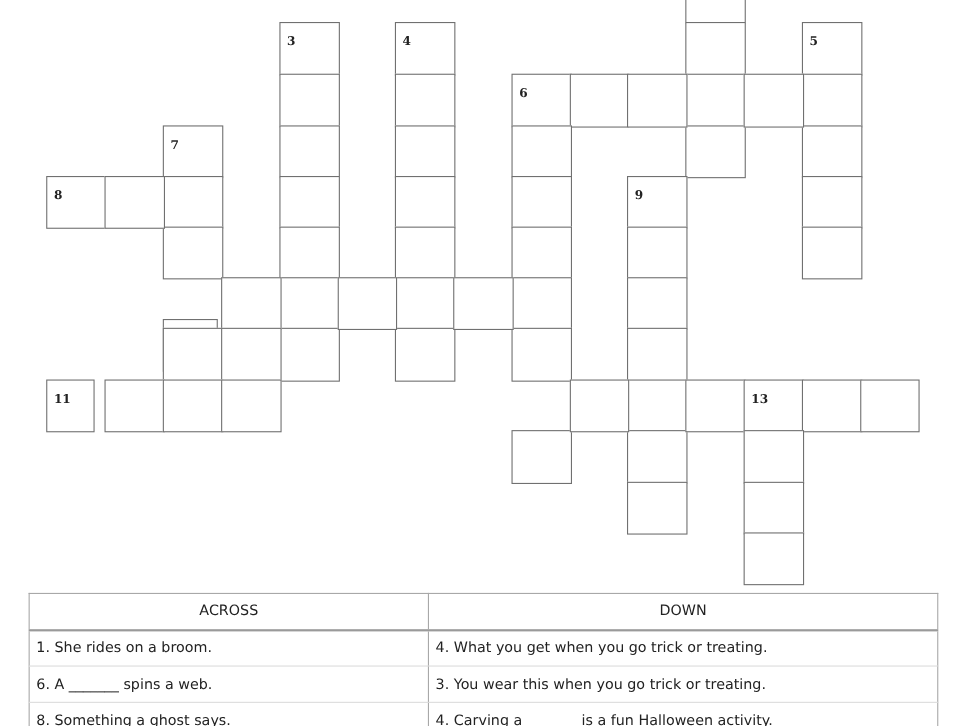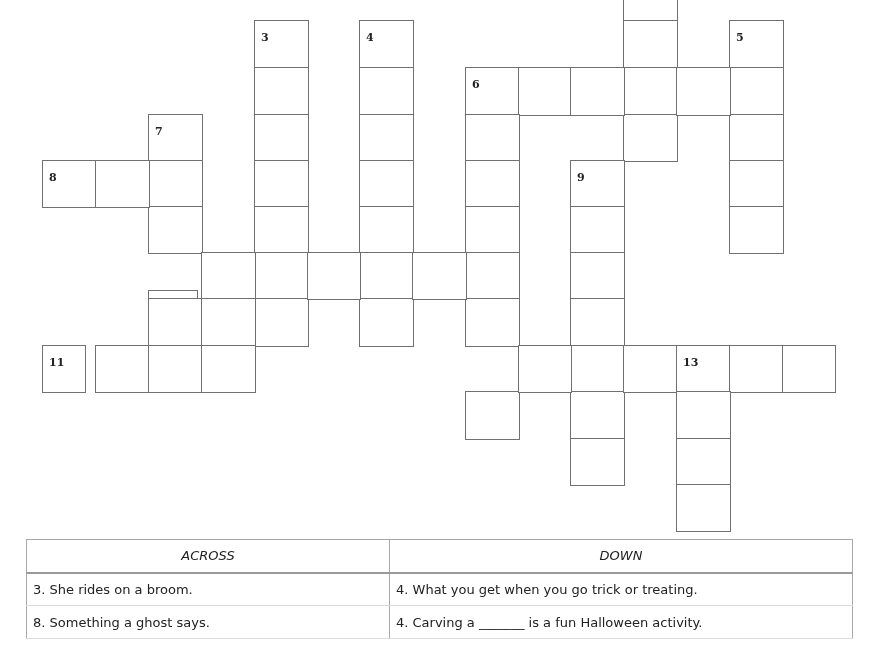--- a/index.html
+++ b/index.html
@@ -58,21 +58,20 @@
     box-sizing: border-box;
     padding: 0 6px;
     vertical-align: middle;
     white-space: nowrap;
     overflow: hidden;
   }
   #clues th {
     font-weight: normal;
     text-align: center;
     border-bottom: 2px solid #9a9a9a;
-    font-style: italic;
   }
   #clues td {
     border-top-color: #dcdcdc;
     border-bottom-color: #dcdcdc;
   }
   #clues col.c1 { width: 363px; }
   #clues col.c2 { width: 463px; }
 </style>
 </head>
 <body>
@@ -170,22 +169,26 @@
         <col class="c2">
       </colgroup>
     <thead>
       <tr>
         <th>ACROSS</th>
         <th>DOWN</th>
       </tr>
     </thead>
     <tbody>
       <tr>
-        <td>3. She rides on a broom.</td>
+        <td>1. She rides on a broom.</td>
         <td>4. What you get when you go trick or treating.</td>
+      </tr>
+      <tr>
+        <td>6. A _______ spins a web.</td>
+        <td>3. You wear this when you go trick or treating.</td>
       </tr>
       <tr>
         <td>8. Something a ghost says.</td>
         <td>4. Carving a _______ is a fun Halloween activity.</td>
       </tr>
     </tbody>
   </table>
 </div>
 
 </body></html>

